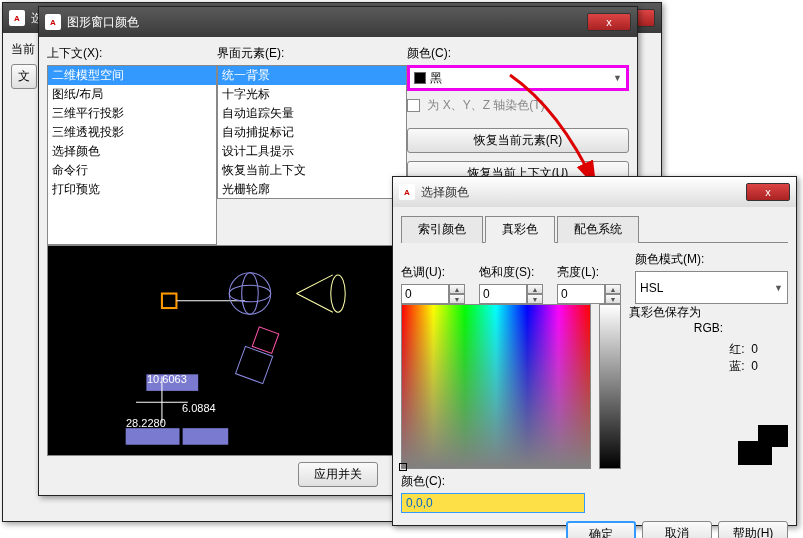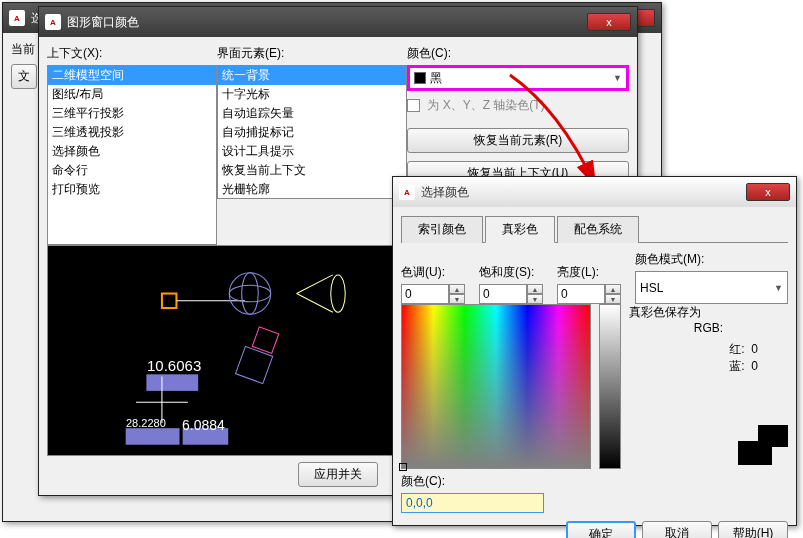--- a/index.html
+++ b/index.html
@@ -124,23 +124,23 @@
         <rect x="200" y="75" width="20" height="20" fill="none" stroke="#f5a" transform="rotate(20 210 85)"></rect>
         <rect x="185" y="95" width="28" height="28" fill="none" stroke="#88d" transform="rotate(20 199 109)"></rect>
 
         <rect x="95" y="118" width="50" height="16" fill="#7a7ad0"></rect>
         <rect x="75" y="170" width="52" height="16" fill="#7a7ad0"></rect>
         <rect x="130" y="170" width="44" height="16" fill="#7a7ad0"></rect>
 
         <line x1="85" y1="145" x2="135" y2="145" stroke="#fff"></line>
         <line x1="110" y1="120" x2="110" y2="165" stroke="#fff"></line>
       </svg>
-      <span style="position:absolute;left:99px;top:111px;color:#fff;font-size:15px">10.6063</span>
+      <span style="position:absolute;left:99px;top:127px;color:#fff;font-size:11px">10.6063</span>
       <span style="position:absolute;left:78px;top:171px;color:#fff;font-size:11px">28.2280</span>
-      <span style="position:absolute;left:134px;top:171px;color:#fff;font-size:14px">6.0884</span>
+      <span style="position:absolute;left:134px;top:156px;color:#fff;font-size:11px">6.0884</span>
     </div>
 
     <div style="text-align:center;margin-top:6px">
       <span class="btn" style="min-width:80px">应用并关</span>
     </div>
   </div>
 </div>
 
 <svg class="arrow" style="left:500px;top:70px" width="120" height="130">
   <defs>
@@ -226,21 +226,21 @@
           <div style="width:50px;height:40px;position:relative">
             <div style="position:absolute;right:0;top:0;width:30px;height:22px;background:#000"></div>
             <div style="position:absolute;left:0;bottom:0;width:34px;height:24px;background:#000"></div>
           </div>
         </div>
       </div>
     </div>
 
     <div style="margin-top:4px">
       <span class="lbl">颜色(C):</span>
-      <input style="width: 143px; height: 20px; border: 1px solid rgb(51, 153, 255); background: #fef9c3; padding: 0px 4px; color: rgb(0, 102, 204);" value="0,0,0">
+      <input style="width: 184px; height: 20px; border: 1px solid rgb(51, 153, 255); background: #fde047; padding: 0px 4px; color: rgb(0, 102, 204);" value="0,0,0">
     </div>
 
     <div style="display:flex;gap:6px;justify-content:flex-end;margin-top:8px">
       <span class="btn" style="min-width:70px;border:2px solid #39f">确定</span>
       <span class="btn" style="min-width:70px">取消</span>
       <span class="btn" style="min-width:70px">帮助(H)</span>
     </div>
   </div>
 </div>
 

